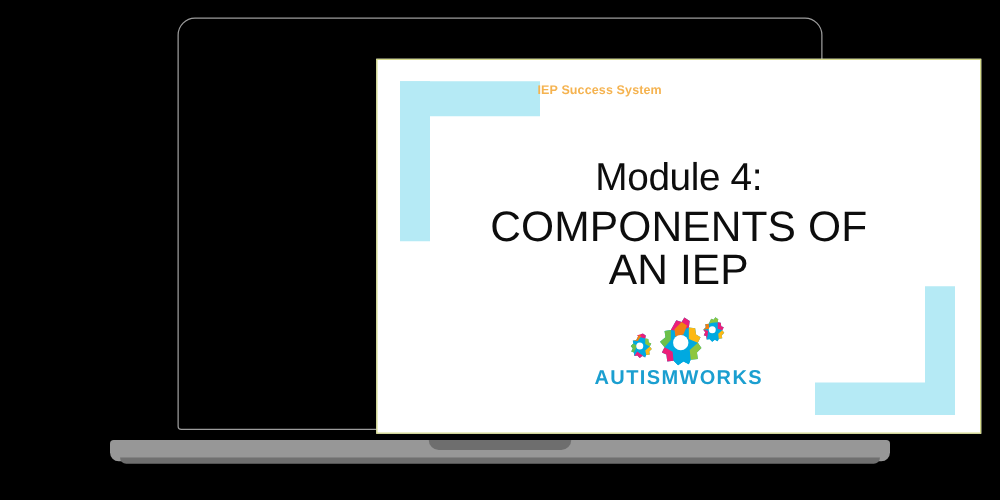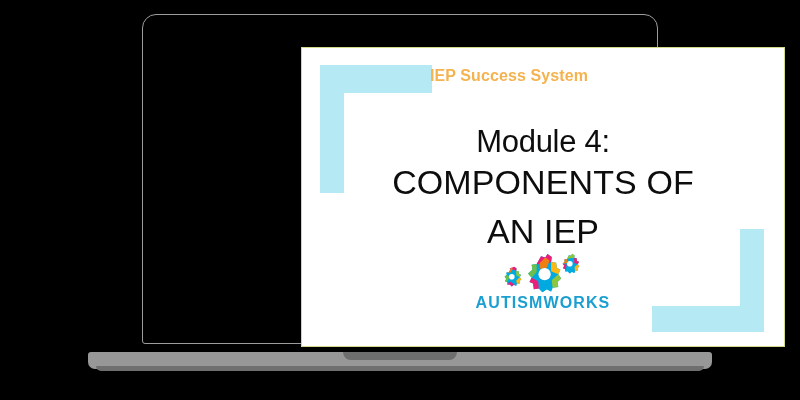--- a/index.html
+++ b/index.html
@@ -72,21 +72,21 @@
   .bracket-tl .bar-v { left:0; top:0; width:24px; height:128px; }
 
   .bracket-br { right:20px; bottom:14px; width:112px; height:103px; }
   .bracket-br .bar-h { right:0; bottom:0; width:112px; height:26px; }
   .bracket-br .bar-v { right:0; bottom:0; width:24px; height:103px; }
 
   
   .eyebrow {
     position:absolute;
     left:128px; top:19px;
-    font-size:16px;
+    font-size:10px;
     font-weight:bold;
     color:#f5b350;
     letter-spacing:0.1px;
     white-space:nowrap;
   }
 
   
   .title-block {
     position:absolute;
     left:0; right:0; top:78px;
@@ -99,21 +99,21 @@
     font-weight:normal;
     letter-spacing:-0.3px;
     margin-bottom:8px;
   }
   .title-line-2,
   .title-line-3 {
     font-size:34px;
     font-weight:normal;
     letter-spacing:0.1px;
   }
-  .title-line-3 { margin-top:15px; }
+  .title-line-3 { margin-top:0; }
 
   
   .logo {
     position:absolute;
     left:0; right:0; bottom:34px;
     display:flex;
     flex-direction:column;
     align-items:center;
     gap:0;
   }

